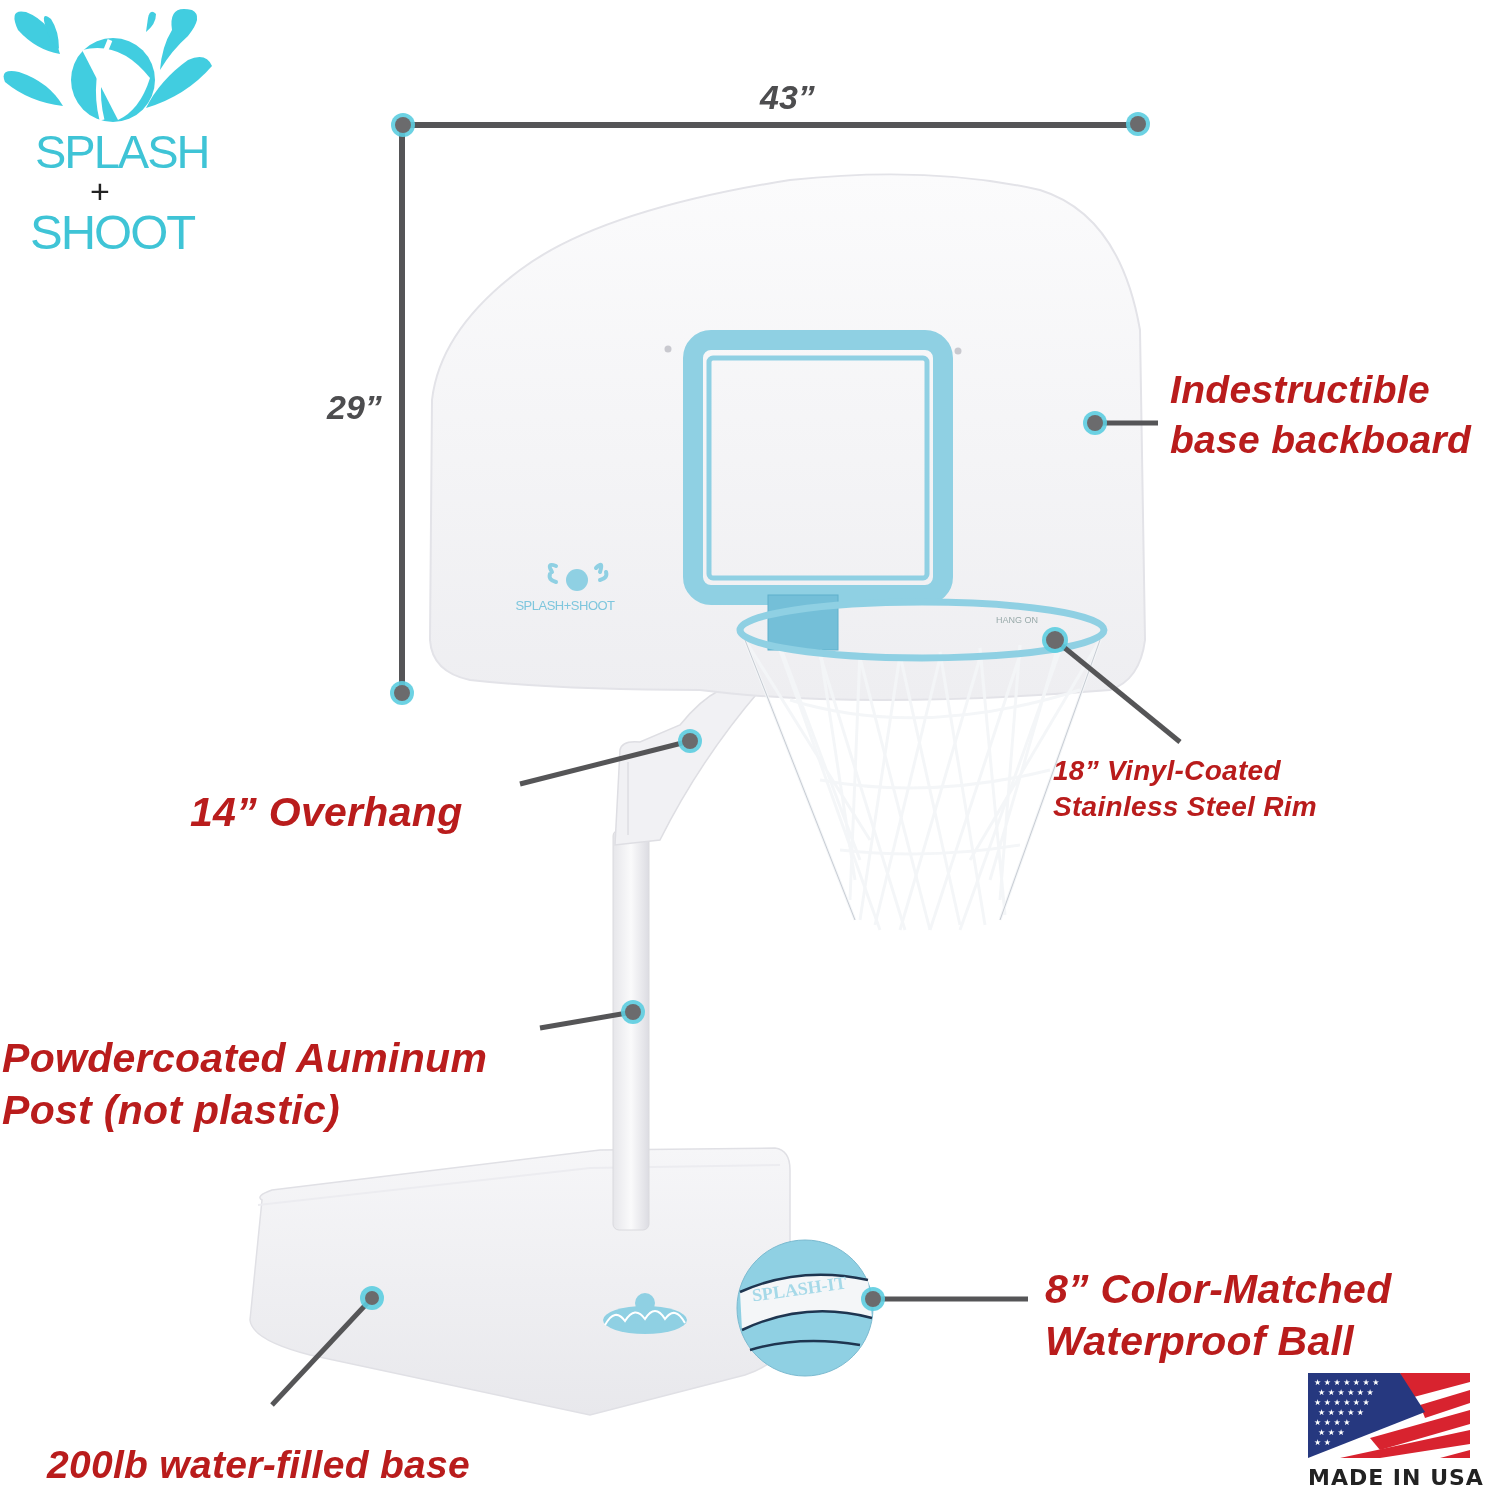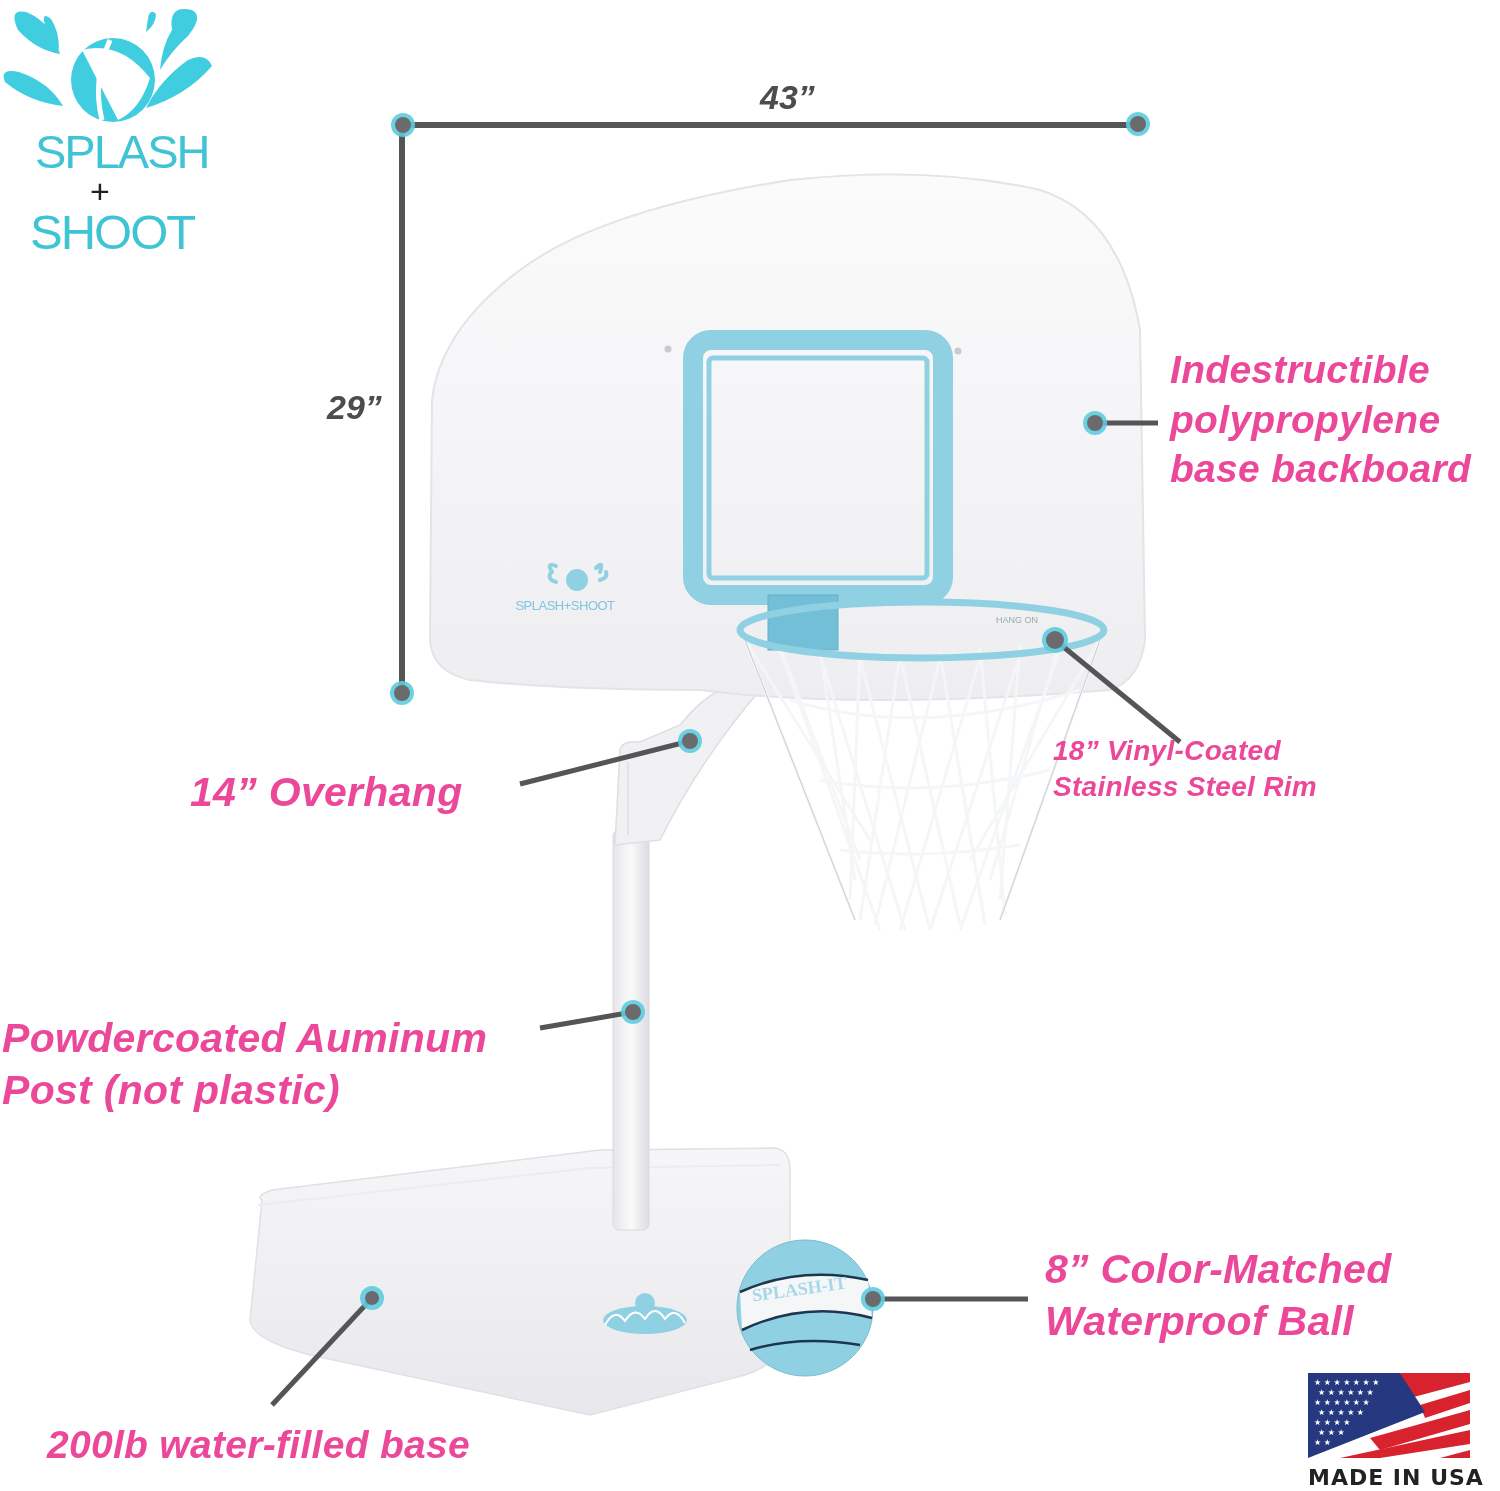--- a/index.html
+++ b/index.html
@@ -1,18 +1,18 @@
 <!DOCTYPE html>
 <html><head>
 <meta charset="utf-8">
 <style>
   html, body { margin:0; padding:0; background:#ffffff; }
   body { width:1500px; height:1491px; position:relative; overflow:hidden; font-family:"Liberation Sans", "DejaVu Sans", sans-serif; }
   .abs { position:absolute; }
-  .callout { position:absolute; color:#ec4899; font-weight:bold; font-style:italic; font-family:"Liberation Sans", "DejaVu Sans", sans-serif; line-height:1.27; white-space:nowrap; letter-spacing:0.3px; }
+  .callout { position:absolute; color:#b91c1c; font-weight:bold; font-style:italic; font-family:"Liberation Sans", "DejaVu Sans", sans-serif; line-height:1.27; white-space:nowrap; letter-spacing:0.3px;margin-top:20px; }
   .dim { position:absolute; color:#4d4d4f; font-weight:bold; font-style:italic; font-size:34px; font-family:"Liberation Sans", sans-serif; }
   .brand { position:absolute; color:#3fc4d6; font-family:"Liberation Sans", sans-serif; letter-spacing:-2px; }
   .made { position:absolute; font-family:"DejaVu Sans", sans-serif; font-weight:bold; font-size:22px; color:#222; letter-spacing:1px; }
   svg { position:absolute; left:0; top:0; }
 </style>
 </head>
 <body>
 
 <svg width="1500" height="1491" viewBox="0 0 1500 1491">
   <defs>
@@ -177,21 +177,20 @@
 
 <div class="brand" style="left:27px;top:124px;font-size:47px;margin-left:8px;">SPLASH</div>
 <div class="abs" style="left:90px;top:172px;font-size:34px;color:#222;font-family:'Liberation Sans',sans-serif;">+</div>
 <div class="brand" style="left:30px;top:204px;font-size:49px;">SHOOT</div>
 
 <div class="dim" style="left:760px;top:78px;">43”</div>
 <div class="dim" style="left:327px;top:388px;">29”</div>
 
 <div class="callout" style="left:1170px;top:345px;font-size:39px;">
   <div>Indestructible</div>
-  <div>polypropylene</div>
   <div>base backboard</div>
 </div>
 
 <div class="callout" style="left:1053px;top:733px;font-size:28px;">
   <div>18” Vinyl-Coated</div>
   <div>Stainless Steel Rim</div>
 </div>
 
 <div class="callout" style="left:190px;top:766px;font-size:41px;">
   <div>14” Overhang</div>

